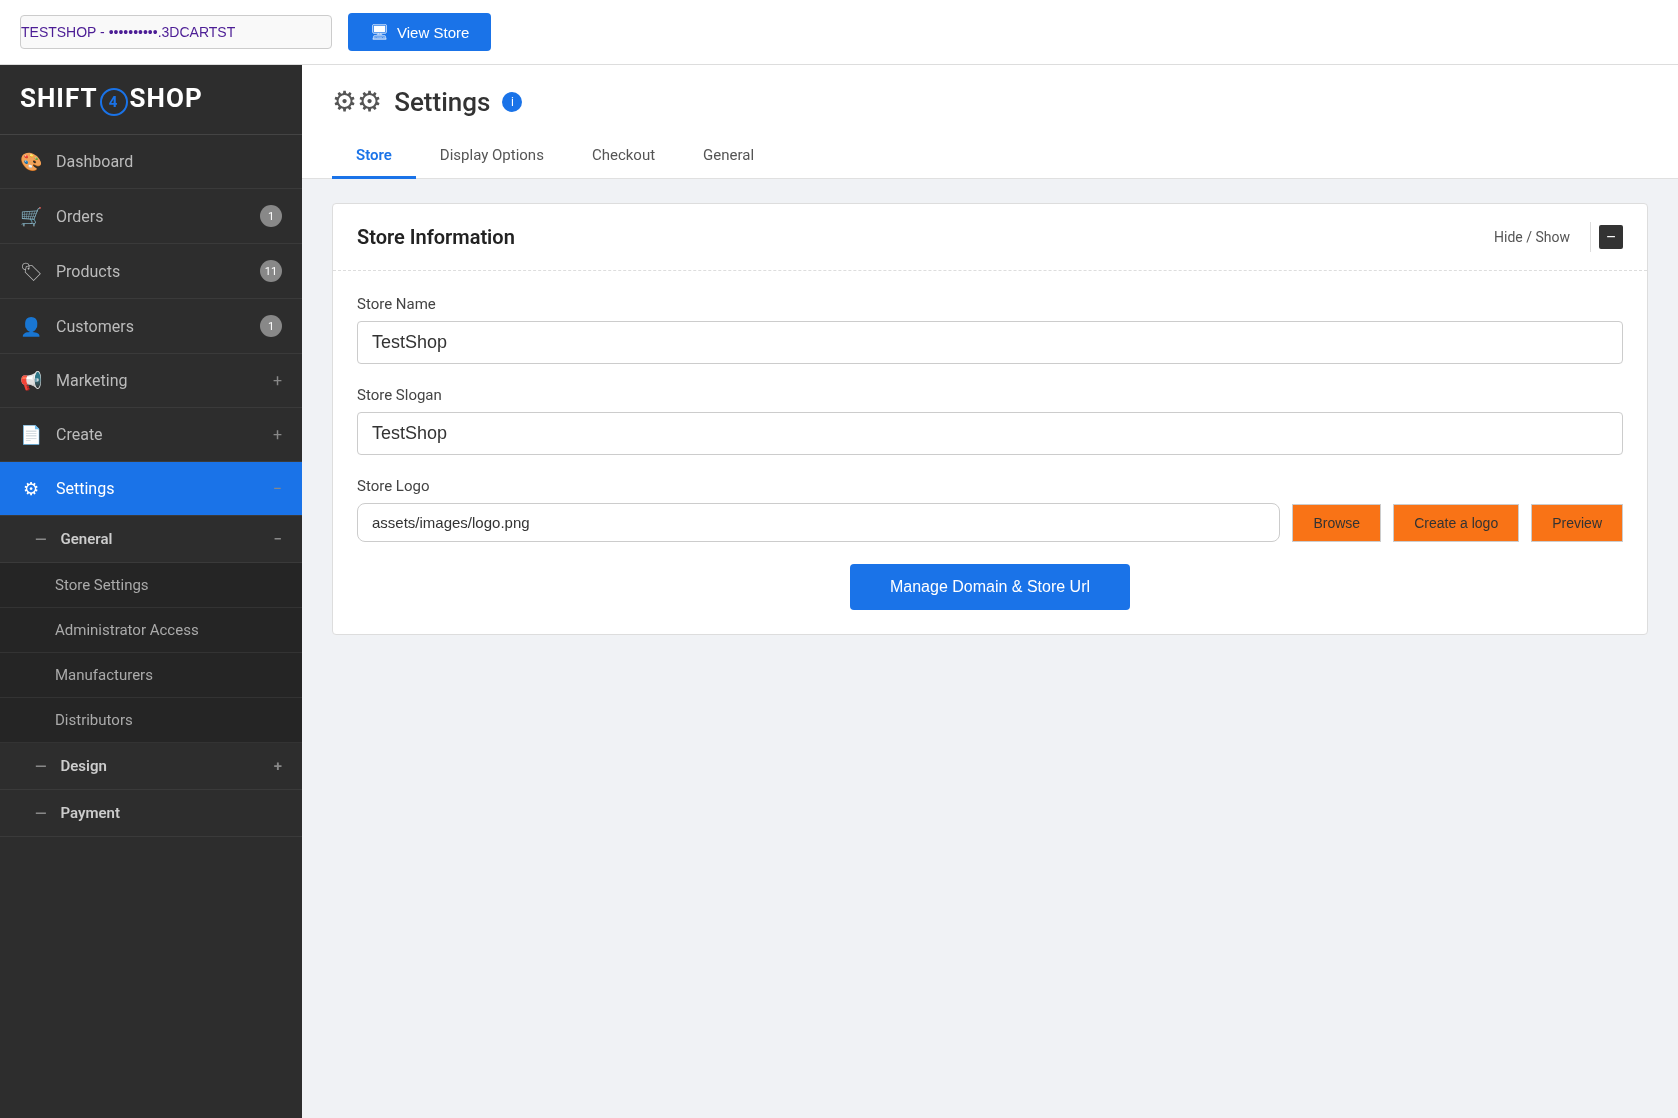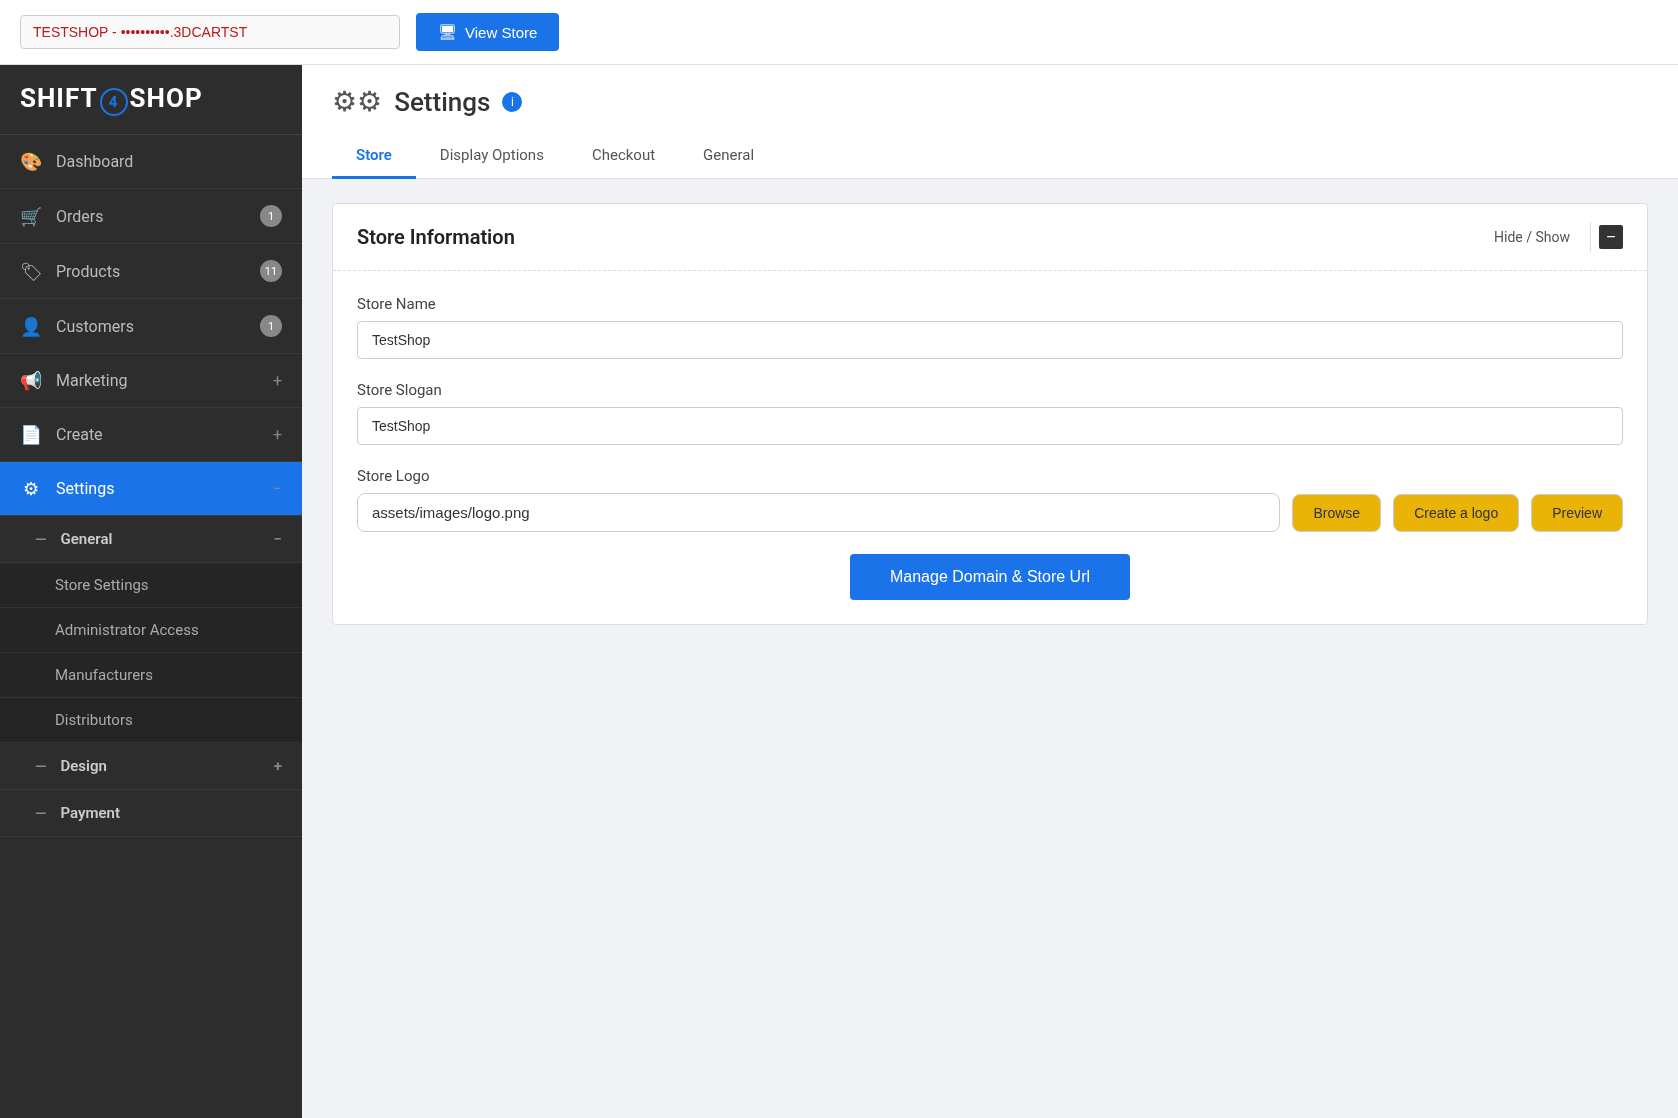--- a/index.html
+++ b/index.html
@@ -4,22 +4,22 @@
   <style>
     * { margin: 0; padding: 0; box-sizing: border-box; }
     body { font-family: -apple-system, BlinkMacSystemFont, 'Segoe UI', Roboto, sans-serif; display: flex; flex-direction: column; height: 100vh; background: #f5f5f5; }
 
     
     .top-bar {
       display: flex; align-items: center; padding: 10px 20px;
       background: #fff; border-bottom: 1px solid #ddd; height: 65px;
     }
     .store-url-input {
-      border: 1px solid #ccc; border-radius: 4px; padding: 8px 12px;
-      width: 380px; font-size: 14px; color: #b91c1c; background: #f9f9f9;
+      border: 1px solid #ccc; border-radius: 4px; padding: 8px 0;
+      width: 312px; font-size: 14px; color: #4c1d95; background: #f9f9f9;
     }
     .view-store-btn {
       background: #1a73e8; color: #fff; border: none; border-radius: 4px;
       padding: 10px 22px; font-size: 15px; cursor: pointer; margin-left: 16px;
       display: flex; align-items: center; gap: 8px;
     }
 
     .main-layout { display: flex; flex: 1; overflow: hidden; }
 
     
@@ -115,30 +115,30 @@
       background: #333; color: #fff; border: none; width: 24px; height: 24px;
       cursor: pointer; font-size: 16px; display: flex; align-items: center;
       justify-content: center; border-radius: 2px;
     }
 
     .section-body { padding: 24px; }
     .form-group { margin-bottom: 22px; }
     .form-label { font-size: 15px; color: #444; margin-bottom: 8px; display: block; }
     .form-input {
       width: 100%; border: 1px solid #ccc; border-radius: 4px;
-      padding: 10px 14px; font-size: 14px; color: #333; outline: none;
+      padding: 10px 14px; font-size: 18px; color: #333; outline: none;
     }
 
     .logo-row { display: flex; gap: 12px; align-items: center; }
     .logo-input {
       flex: 1; border: 1px solid #ccc; border-radius: 8px;
       padding: 10px 14px; font-size: 15px; color: #333;
     }
     .logo-btn {
-      border: 1px solid #ccc; background: #eab308; border-radius: 8px;
+      border: 1px solid #ccc; background: #f97316; border-radius: 0;
       padding: 10px 20px; font-size: 14px; cursor: pointer; color: #333;
     }
 
     .manage-btn {
       background: #1a73e8; color: #fff; border: none; border-radius: 4px;
       padding: 14px 40px; font-size: 16px; cursor: pointer; margin-top: 10px;
       display: block; margin-left: auto; margin-right: auto;
     }
   </style>
 </head>

